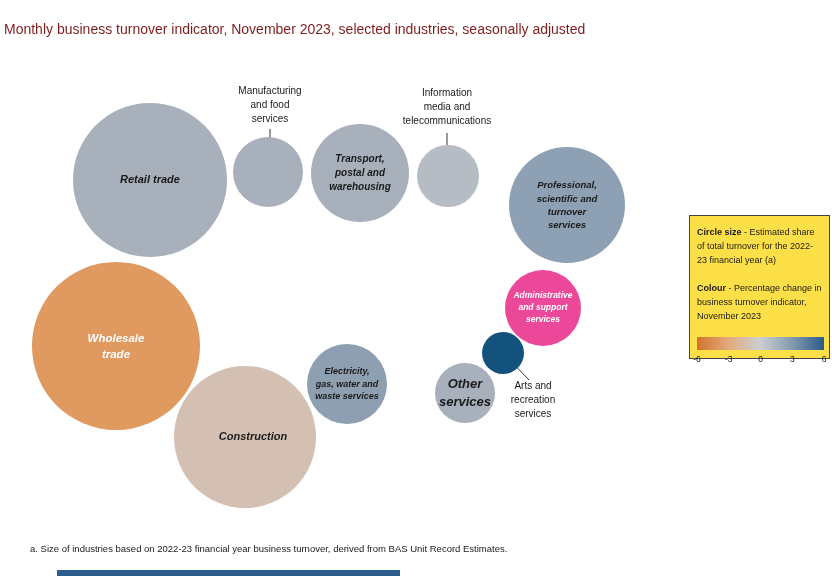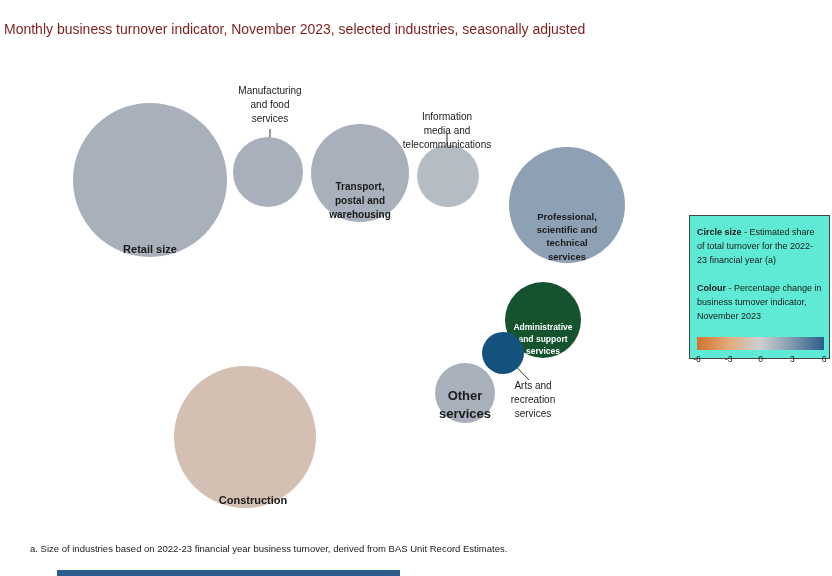--- a/index.html
+++ b/index.html
@@ -2,27 +2,27 @@
 <html><head>
 <meta charset="utf-8">
 <style>
   html,body{margin:0;padding:0;}
   body{
     width:832px;height:576px;position:relative;overflow:hidden;
     background:#ffffff;font-family:"Liberation Sans",sans-serif;color:#1a1a1a;
   }
   .chart-title{position:absolute;left:4px;top:21px;font-size:14px;color:#7f1d1d;white-space:nowrap;}
   #bubble-chart{position:absolute;left:0;top:0;width:832px;height:576px;}
-  .bubble{position:absolute;border-radius:50%;display:flex;align-items:flex-end;justify-content:center;text-align:center;}
+  .bubble{position:absolute;border-radius:50%;display:flex;align-items:center;justify-content:center;text-align:center;font-style:italic;}
   .bubble .lbl{font-weight:bold;line-height:1.4;}
   .ext-label{position:absolute;transform:translateX(-50%);text-align:center;font-size:10px;line-height:14px;color:#1a1a1a;white-space:nowrap;}
   #leader-svg{position:absolute;left:0;top:0;width:832px;height:576px;pointer-events:none;}
   .legend-box{
     position:absolute;left:689px;top:215px;width:141px;height:144px;box-sizing:border-box;
-    border:1px solid #444;background:#5eead4;padding:9px 7px 0 7px;font-size:9px;line-height:14px;
+    border:1px solid #444;background:#fde047;padding:9px 7px 0 7px;font-size:9px;line-height:14px;
   }
   .legend-para{margin:0 0 14px 0;}
   .legend-term{font-weight:bold;}
   .legend-gradient{position:relative;width:127px;height:13px;margin-top:0;}
   .legend-ticks{position:relative;width:127px;height:12px;margin-top:2px;font-size:8.5px;}
   .legend-ticks span{position:absolute;transform:translateX(-50%);top:0;}
   .footnote{position:absolute;left:30px;top:543px;font-size:9.5px;color:#1a1a1a;white-space:nowrap;}
   .footer-bar{position:absolute;left:57px;top:570px;width:343px;height:6px;}
 </style>
 </head>
@@ -31,55 +31,68 @@
 <div class="chart-title">Monthly business turnover indicator, November 2023, selected industries, seasonally adjusted</div>
 
 <div id="bubble-chart">
   <svg id="leader-svg">
       <line x1="270" y1="129" x2="270" y2="170" stroke="#333" stroke-width="1"></line>
       <line x1="447" y1="133" x2="447" y2="172" stroke="#333" stroke-width="1"></line>
       <line x1="505" y1="355" x2="529" y2="380" stroke="#333" stroke-width="1"></line>
     </svg>
 <div class="bubble" style="left: 73px; top: 103px; height: 154px; width: 154px; background: rgb(168, 176, 188);">
       <div class="lbl" style="color: rgb(26, 26, 26); font-size: 11px;">
-        <div>Retail size</div>
+        <div>Retail trade</div>
       </div>
     </div>
     <div class="bubble" style="left: 233px; top: 137px; height: 70px; width: 70px; background: rgb(168, 176, 188);"></div>
     <div class="ext-label" style="left: 270px; top: 84px;">
       <div>Manufacturing</div>
       <div>and food</div>
       <div>services</div>
     </div>
     <div class="bubble" style="left: 311px; top: 124px; height: 98px; width: 98px; background: rgb(168, 176, 188);">
       <div class="lbl" style="color: rgb(26, 26, 26); font-size: 10px;">
         <div>Transport,</div>
         <div>postal and</div>
         <div>warehousing</div>
       </div>
     </div>
     <div class="bubble" style="left: 417px; top: 145px; height: 62px; width: 62px; background: rgb(182, 188, 196);"></div>
-    <div class="ext-label" style="left: 447px; top: 86px; margin-top: 24px;">
+    <div class="ext-label" style="left: 447px; top: 86px;">
       <div>Information</div>
       <div>media and</div>
       <div>telecommunications</div>
     </div>
     <div class="bubble" style="left: 509px; top: 147px; height: 116px; width: 116px; background: rgb(142, 160, 180);">
       <div class="lbl" style="color: rgb(26, 26, 26); font-size: 9.5px;">
         <div>Professional,</div>
         <div>scientific and</div>
-        <div>technical</div>
+        <div>turnover</div>
         <div>services</div>
       </div>
     </div>
-    <div class="bubble" style="left: 505px; top: 282px; height: 76px; width: 76px; background: #14532d;">
+    <div class="bubble" style="left: 32px; top: 262px; height: 168px; width: 168px; background: rgb(224, 153, 95);">
+      <div class="lbl" style="color: rgb(255, 255, 255); font-size: 11.5px;">
+        <div>Wholesale</div>
+        <div>trade</div>
+      </div>
+    </div>
+    <div class="bubble" style="left: 505px; top: 270px; height: 76px; width: 76px; background: #ec4899;">
       <div class="lbl" style="color: rgb(255, 255, 255); font-size: 8.5px;">
         <div>Administrative</div>
         <div>and support</div>
         <div>services</div>
+      </div>
+    </div>
+    <div class="bubble" style="left: 307px; top: 344px; height: 80px; width: 80px; background: rgb(141, 159, 177);">
+      <div class="lbl" style="color: rgb(26, 26, 26); font-size: 9px;">
+        <div>Electricity,</div>
+        <div>gas, water and</div>
+        <div>waste services</div>
       </div>
     </div>
     <div class="bubble" style="left: 482px; top: 332px; height: 42px; width: 42px; background: rgb(20, 82, 126);"></div>
     <div class="ext-label" style="left: 533px; top: 379px;">
       <div>Arts and</div>
       <div>recreation</div>
       <div>services</div>
     </div>
     <div class="bubble" style="left: 435px; top: 363px; height: 60px; width: 60px; background: rgb(168, 176, 188);">
       <div class="lbl" style="color: rgb(26, 26, 26); font-size: 13px;">

